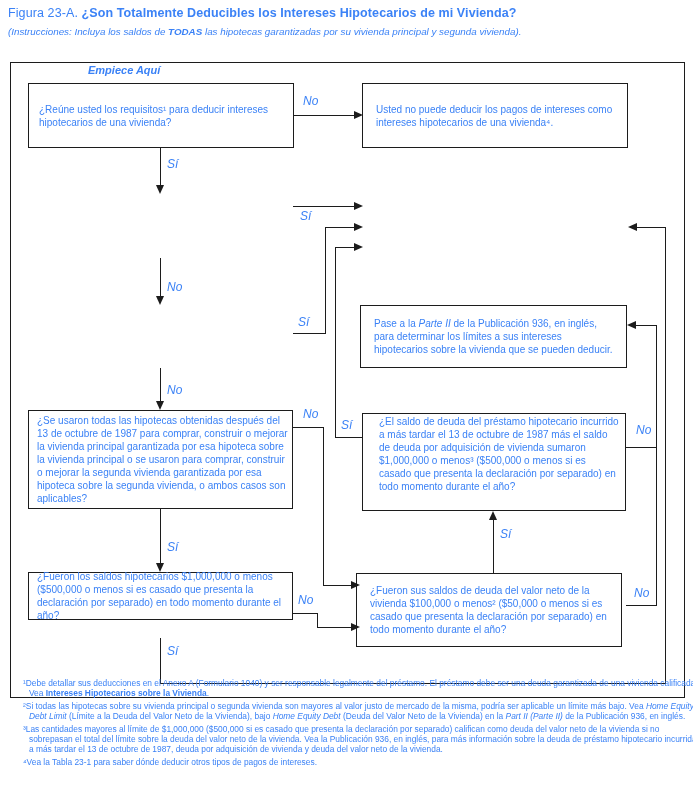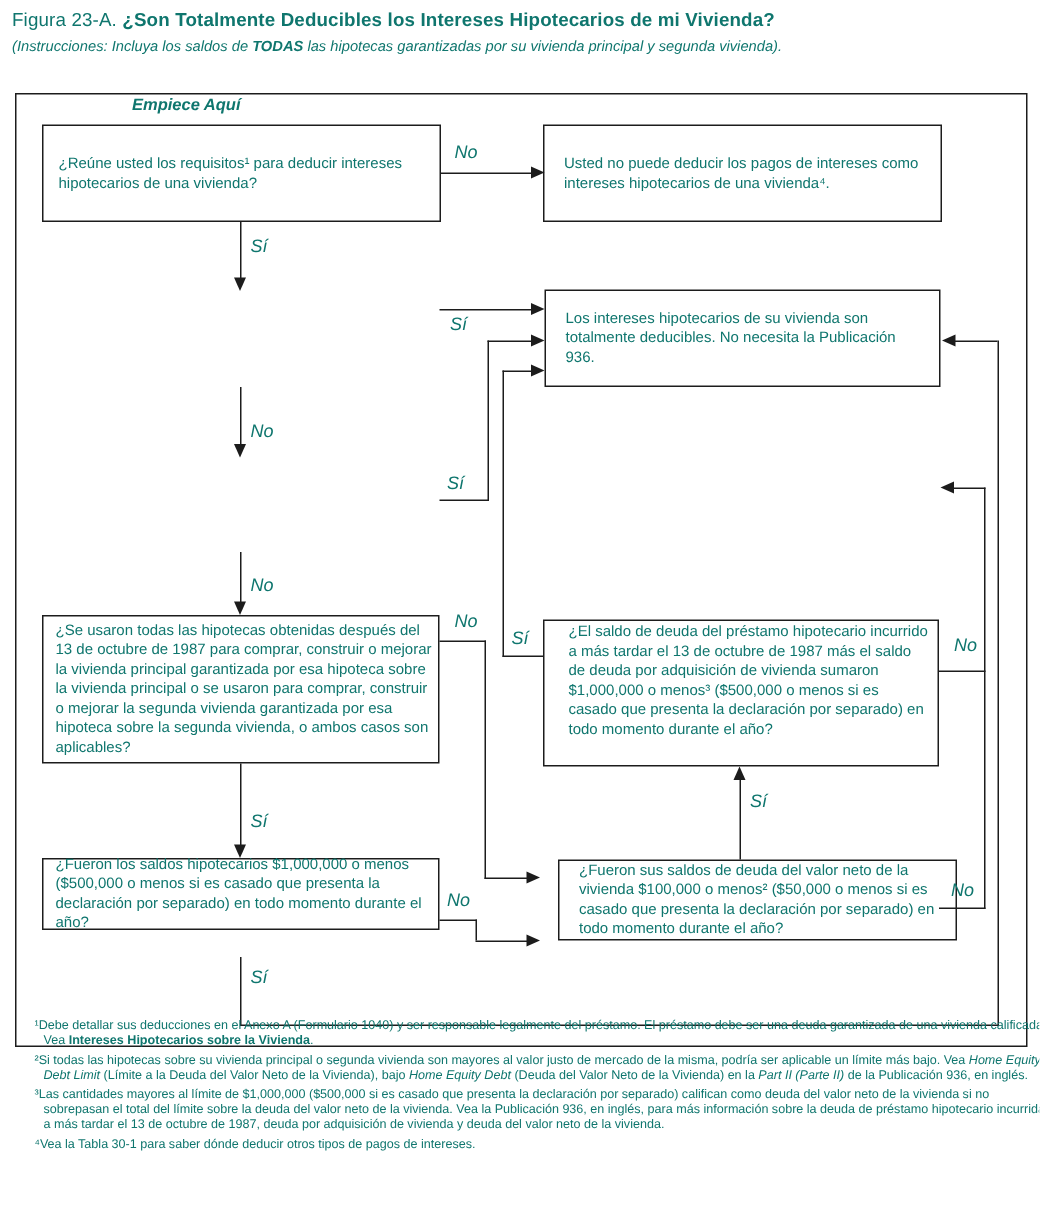--- a/index.html
+++ b/index.html
@@ -1,17 +1,17 @@
 <!DOCTYPE html>
 <html><head>
 <meta charset="utf-8">
 <style>
   html,body{margin:0;padding:0;background:#fff;}
   .page{position:relative;width:693px;height:804px;background:#fff;overflow:hidden;
-        font-family:"Liberation Sans","DejaVu Sans",sans-serif;color:#0f766e;}
+        font-family:"Liberation Sans","DejaVu Sans",sans-serif;color:#3b82f6;}
   .abs{position:absolute;}
   .title{left:8px;top:6px;font-size:12.5px;letter-spacing:.1px;}
   .subtitle{left:8px;top:26px;font-size:9.8px;font-style:italic;}
   .seg-b{font-weight:700;}
   .seg-i{font-style:italic;}
   .frame{left:10px;top:62px;width:673px;height:634px;border:1px solid #1c1c1c;}
   .start-label{left:88px;top:64px;font-size:11px;font-weight:700;font-style:italic;}
   .fbox{border:1px solid #1c1c1c;background:#fff;box-sizing:border-box;
         display:flex;align-items:center;font-size:10px;line-height:13px;}
   .fbox .txt{width:100%;}
@@ -39,39 +39,39 @@
 
   <div class="abs fbox" style="left:28px;top:83px;width:266px;height:65px;padding:0 10px;">
     <div class="txt">¿Reúne usted los requisitos¹ para deducir intereses hipotecarios de una vivienda?</div>
   </div>
 
   <div class="abs fbox" style="left:362px;top:83px;width:266px;height:65px;padding:0 13px;">
     <div class="txt">Usted no puede deducir los pagos de intereses como intereses hipotecarios de una vivienda⁴.</div>
   </div>
 
 
-  <div class="abs fbox" style="left:363px;top:193px;width:264px;height:65px;padding:0 10px 0 13px;">
-    <div class="txt">Los intereses hipotecarios de su vivienda son totalmente deducibles. No necesita la Publicación 936.</div>
-  </div>
 
 
+  <div class="abs fbox" style="left:360px;top:305px;width:267px;height:63px;padding:0 8px 0 13px;">
+    <div class="txt"><span>Pase a la </span><span class="seg-i">Parte II</span><span> de la Publicación 936, en inglés, para determinar los límites a sus intereses hipotecarios sobre la vivienda que se pueden deducir.</span></div>
+  </div>
 
   <div class="abs fbox" style="left:28px;top:410px;width:265px;height:99px;padding:0 4px 0 8px;">
     <div class="txt">¿Se usaron todas las hipotecas obtenidas después del 13 de octubre de 1987 para comprar, construir o mejorar la vivienda principal garantizada por esa hipoteca sobre la vivienda principal o se usaron para comprar, construir o mejorar la segunda vivienda garantizada por esa hipoteca sobre la segunda vivienda, o ambos casos son aplicables?</div>
   </div>
 
   <div class="abs fbox" style="left:362px;top:413px;width:264px;height:98px;padding:0 6px 16px 16px;">
     <div class="txt">¿El saldo de deuda del préstamo hipotecario incurrido a más tardar el 13 de octubre de 1987 más el saldo de deuda por adquisición de vivienda sumaron $1,000,000 o menos³ ($500,000 o menos si es casado que presenta la declaración por separado) en todo momento durante el año?</div>
   </div>
 
   <div class="abs fbox" style="left:28px;top:572px;width:265px;height:48px;padding:0 8px;">
     <div class="txt">¿Fueron los saldos hipotecarios $1,000,000 o menos ($500,000 o menos si es casado que presenta la declaración por separado) en todo momento durante el año?</div>
   </div>
 
-  <div class="abs fbox" style="left:372px;top:573px;width:266px;height:54px;padding:0 6px 0 13px;">
+  <div class="abs fbox" style="left:356px;top:573px;width:266px;height:74px;padding:0 6px 0 13px;">
     <div class="txt">¿Fueron sus saldos de deuda del valor neto de la vivienda $100,000 o menos² ($50,000 o menos si es casado que presenta la declaración por separado) en todo momento durante el año?</div>
   </div>
 
   <div class="abs hl" style="left:294px;top:115px;width:60px;"></div>
   <div class="abs arr arr-r" style="left:354px;top:111px;"></div>
   <div class="abs clabel" style="left:303px;top:94px;">No</div>
 
   <div class="abs vl" style="left:160px;top:148px;height:38px;"></div>
   <div class="abs arr arr-d" style="left:156px;top:185px;"></div>
   <div class="abs clabel" style="left:167px;top:157px;">Sí</div>
@@ -132,16 +132,16 @@
   <div class="abs hl" style="left:160px;top:683px;width:506px;"></div>
   <div class="abs vl" style="left:665px;top:227px;height:457px;"></div>
   <div class="abs hl" style="left:636px;top:227px;width:29px;"></div>
   <div class="abs arr arr-l" style="left:628px;top:223px;"></div>
   <div class="abs clabel" style="left:167px;top:644px;">Sí</div>
 
   <div class="abs footnotes">
     <p class="fn"><span>¹Debe detallar sus deducciones en el Anexo A (Formulario 1040) y ser responsable legalmente del préstamo. El préstamo debe ser una deuda garantizada de una vivienda calificada. Vea </span><span class="seg-b">Intereses Hipotecarios sobre la Vivienda</span><span>.</span></p>
     <p class="fn"><span>²Si todas las hipotecas sobre su vivienda principal o segunda vivienda son mayores al valor justo de mercado de la misma, podría ser aplicable un límite más bajo. Vea </span><span class="seg-i">Home Equity Debt Limit</span><span> (Límite a la Deuda del Valor Neto de la Vivienda), bajo </span><span class="seg-i">Home Equity Debt</span><span> (Deuda del Valor Neto de la Vivienda) en la </span><span class="seg-i">Part II (Parte II)</span><span> de la Publicación 936, en inglés.</span></p>
     <p class="fn"><span>³Las cantidades mayores al límite de $1,000,000 ($500,000 si es casado que presenta la declaración por separado) califican como deuda del valor neto de la vivienda si no sobrepasan el total del límite sobre la deuda del valor neto de la vivienda. Vea la Publicación 936, en inglés, para más información sobre la deuda de préstamo hipotecario incurrida a más tardar el 13 de octubre de 1987, deuda por adquisición de vivienda y deuda del valor neto de la vivienda.</span></p>
-    <p class="fn"><span>⁴Vea la Tabla 30-1 para saber dónde deducir otros tipos de pagos de intereses.</span></p>
+    <p class="fn"><span>⁴Vea la Tabla 23-1 para saber dónde deducir otros tipos de pagos de intereses.</span></p>
   </div>
 
 </div>
 
 </body></html>

